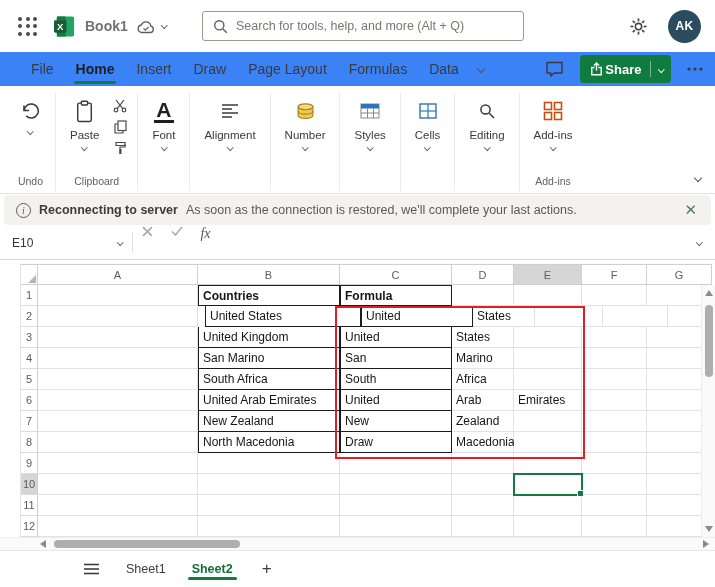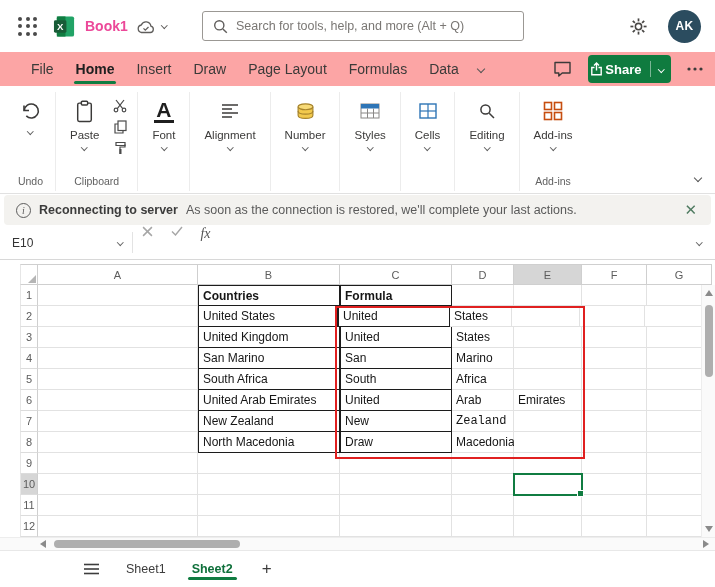--- a/index.html
+++ b/index.html
@@ -9,40 +9,40 @@
   *{margin:0;padding:0;box-sizing:border-box}
   html,body{width:715px;height:587px;overflow:hidden}
   body{font-family:"Liberation Sans",sans-serif;background:#fff;color:#242424}
   .screen{position:relative;width:715px;height:587px;display:flex;flex-direction:column;background:#fff}
 
   
   .topbar{flex:0 0 52px;display:flex;align-items:center;padding:0 12px;position:relative;background:#fff}
   .waffle{display:grid;grid-template-columns:repeat(3,4px);grid-gap:3.5px;margin:0 16px 0 6px;cursor:pointer}
   .waffle i{width:4px;height:4px;border-radius:50%;background:#4a4a4a}
   .xl-logo{width:23px;height:23px;margin-right:9px}
-  .doc-title{font-size:14px;font-weight:600;color:#ec4899}
+  .doc-title{font-size:14px;font-weight:600;color:#737373}
   .saved-icon{margin:2px 3px 0 9px}
   .chev{display:inline-block;width:6px;height:6px;border-right:1.4px solid currentColor;border-bottom:1.4px solid currentColor;transform:rotate(45deg)}
   .chev.sm{width:4.5px;height:4.5px;border-width:1.2px}
   .title-chev{color:#5f5d5b;margin:-2px 0 0 4px}
   .search-box{position:absolute;left:202px;top:11px;width:322px;height:30px;border:1px solid #9b9894;border-radius:3px;display:flex;align-items:center;gap:8px;padding:0 10px;background:#fff}
   .search-box input{border:none;outline:none;flex:1;font-size:12.5px;color:#333;font-family:inherit;background:transparent}
   .search-box input::placeholder{color:#7a7774}
   .topbar-right{margin-left:auto;display:flex;align-items:center;gap:20px;padding-right:2px}
   .avatar{width:33px;height:33px;border-radius:50%;background:var(--avatar);color:#fff;font-size:12px;font-weight:700;display:flex;align-items:center;justify-content:center;letter-spacing:.3px}
 
   
-  .menubar{flex:0 0 34px;display:flex;align-items:center;padding:0 12px 0 20px;background:#fca5a5}
+  .menubar{flex:0 0 34px;display:flex;align-items:center;padding:0 12px 0 20px;background:#3b82f6}
   .menu-tab{padding:0 11px;font-size:14px;color:#3b3a39;height:34px;display:flex;align-items:center;position:relative;cursor:pointer;white-space:nowrap}
   .menu-tab.active{font-weight:600;color:#202020}
   .menu-tab.active::after{content:"";position:absolute;left:9px;right:9px;bottom:2px;height:3px;background:var(--green);border-radius:2px}
   .menu-chev{color:#555;margin-left:8px}
   .menubar-right{margin-left:auto;display:flex;align-items:center;gap:16px}
   .share-btn{display:flex;align-items:center;height:28px;background:var(--share-green);border-radius:4px;color:#fff;font-size:13px;font-weight:600;overflow:hidden;cursor:pointer}
-  .share-main{display:flex;align-items:center;gap:2px;padding:0 8px 0 2px}
+  .share-main{display:flex;align-items:center;gap:2px;padding:0 8px 0 10px}
   .share-div{width:1px;height:16px;background:rgba(255,255,255,.45)}
   .share-chev{padding:0 8px;display:flex;color:#fff}
 
   
   .ribbon{flex:0 0 108px;background:#fff;border-bottom:1px solid #e1e1e1;display:flex;align-items:stretch;padding:6px 8px 2px 6px;position:relative}
   .rgroup{display:flex;flex-direction:column;align-items:center;padding:0 7px;position:relative}
   .rgroup + .rgroup{border-left:1px solid #ececec}
   .rgroup-body{display:flex;align-items:flex-start;gap:4px}
   .rgroup-label{margin-top:auto;height:20px;font-size:10.5px;color:#616161;display:flex;align-items:center;gap:3px}
   .rbtn{display:flex;flex-direction:column;align-items:center;gap:4px;padding:5px 7px 3px;border-radius:4px;cursor:pointer}
@@ -411,21 +411,21 @@
             <div class="g-cell g-data b" style="width: 142px; border-color: rgb(28, 28, 28); border-left-width: 1px; border-left-style: solid; border-top-width: 1px; border-top-style: solid;">Countries</div>
             <div class="g-cell g-data b" style="width: 112px; border-color: rgb(28, 28, 28); border-left-width: 1px; border-left-style: solid; border-top-width: 1px; border-top-style: solid;">Formula</div>
             <div class="g-cell g-data" style="width: 62px;"></div>
             <div class="g-cell g-data" style="width: 68px;"></div>
             <div class="g-cell g-data" style="width: 65px;"></div>
             <div class="g-cell g-data" style="width: 65px;"></div>
           </div>
           <div class="g-row">
             <div class="g-cell g-rowhdr">2</div>
             <div class="g-cell g-data" style="width: 160px;"></div>
-            <div class="g-cell g-data" style="width: 140px; border-right-color: rgb(28, 28, 28); border-bottom-color: rgb(28, 28, 28); border-left: 1px solid rgb(28, 28, 28);">United States</div>
+            <div class="g-cell g-data" style="width: 156px; border-right-color: rgb(28, 28, 28); border-bottom-color: rgb(28, 28, 28); border-left: 1px solid rgb(28, 28, 28); margin-left: 7px;">United States</div>
             <div class="g-cell g-data" style="width: 112px; border-right-color: rgb(28, 28, 28); border-bottom-color: rgb(28, 28, 28); border-left: 1px solid rgb(28, 28, 28);">United</div>
             <div class="g-cell g-data" style="width: 62px;">States</div>
             <div class="g-cell g-data" style="width: 68px;"></div>
             <div class="g-cell g-data" style="width: 65px;"></div>
             <div class="g-cell g-data" style="width: 65px;"></div>
           </div>
           <div class="g-row">
             <div class="g-cell g-rowhdr">3</div>
             <div class="g-cell g-data" style="width: 160px;"></div>
             <div class="g-cell g-data" style="width: 142px; border-right-color: rgb(28, 28, 28); border-bottom-color: rgb(28, 28, 28); border-left: 1px solid rgb(28, 28, 28);">United Kingdom</div>
@@ -463,21 +463,21 @@
             <div class="g-cell g-data" style="width: 62px;">Arab</div>
             <div class="g-cell g-data" style="width: 68px;">Emirates</div>
             <div class="g-cell g-data" style="width: 65px;"></div>
             <div class="g-cell g-data" style="width: 65px;"></div>
           </div>
           <div class="g-row">
             <div class="g-cell g-rowhdr">7</div>
             <div class="g-cell g-data" style="width: 160px;"></div>
             <div class="g-cell g-data" style="width: 142px; border-right-color: rgb(28, 28, 28); border-bottom-color: rgb(28, 28, 28); border-left: 1px solid rgb(28, 28, 28);">New Zealand</div>
             <div class="g-cell g-data" style="width: 112px; border-right-color: rgb(28, 28, 28); border-bottom-color: rgb(28, 28, 28); border-left: 1px solid rgb(28, 28, 28);">New</div>
-            <div class="g-cell g-data" style="width: 62px; font-family: Liberation Mono, monospace;">Zealand</div>
+            <div class="g-cell g-data" style="width: 62px;">Zealand</div>
             <div class="g-cell g-data" style="width: 68px;"></div>
             <div class="g-cell g-data" style="width: 65px;"></div>
             <div class="g-cell g-data" style="width: 65px;"></div>
           </div>
           <div class="g-row">
             <div class="g-cell g-rowhdr">8</div>
             <div class="g-cell g-data" style="width: 160px;"></div>
             <div class="g-cell g-data" style="width: 142px; border-right-color: rgb(28, 28, 28); border-bottom-color: rgb(28, 28, 28); border-left: 1px solid rgb(28, 28, 28);">North Macedonia</div>
             <div class="g-cell g-data" style="width: 112px; border-right-color: rgb(28, 28, 28); border-bottom-color: rgb(28, 28, 28); border-left: 1px solid rgb(28, 28, 28);">Draw</div>
             <div class="g-cell g-data" style="width: 62px; text-align: right;">Macedonia</div>

